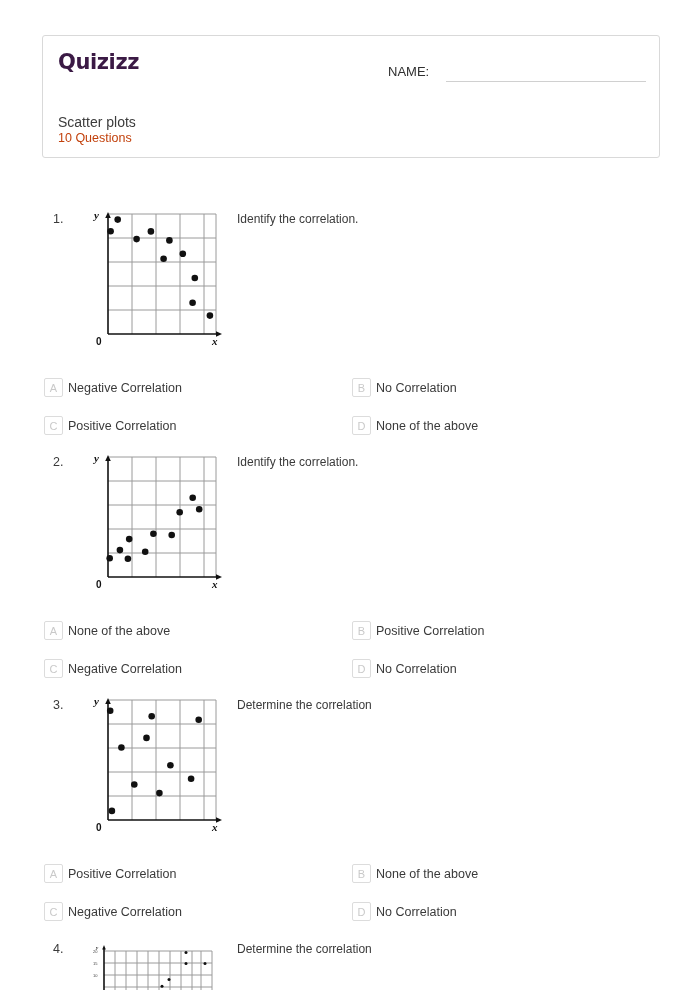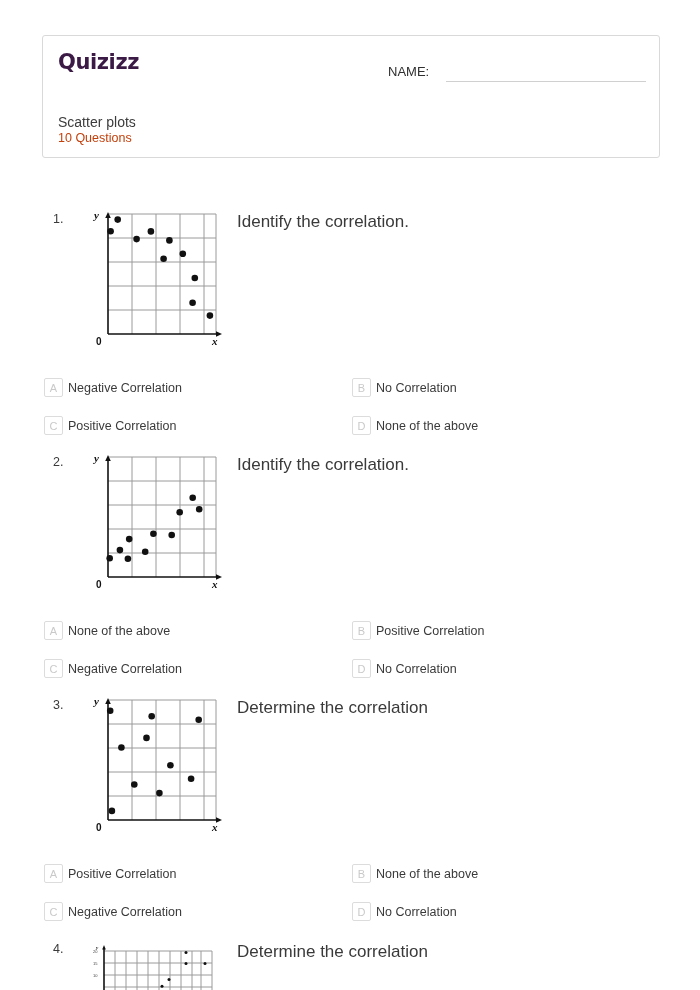--- a/index.html
+++ b/index.html
@@ -64,21 +64,21 @@
     left: 0; width: 700px;
   }
   .q-num {
     position: absolute;
     left: 53px; top: 2px;
     font-size: 12.5px; color: #3a3a3a;
   }
   .q-prompt {
     position: absolute;
     left: 237px; top: 2px;
-    font-size: 17px; color: #3a3a3a;
+    font-size: 12px; color: #3a3a3a;
   }
   .plot { position: absolute; left: 92px; top: 0px; }
 
   .opts { position: absolute; left: 0; width: 700px; }
   .opt {
     position: absolute;
     display: flex; align-items: center;
   }
   .opt-box {
     width: 19px; height: 19px;

